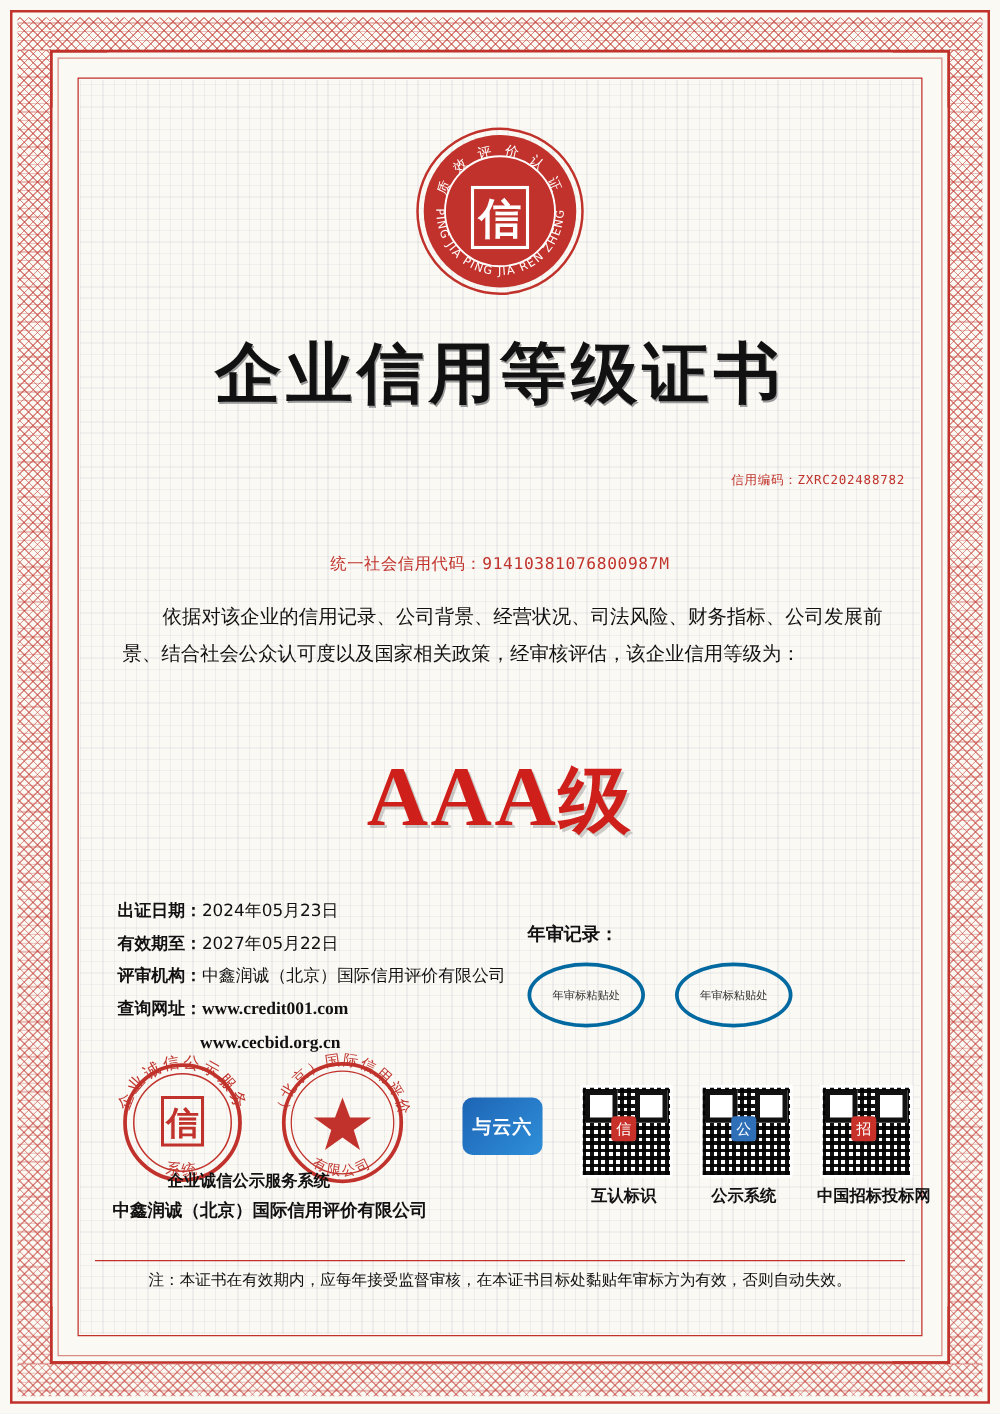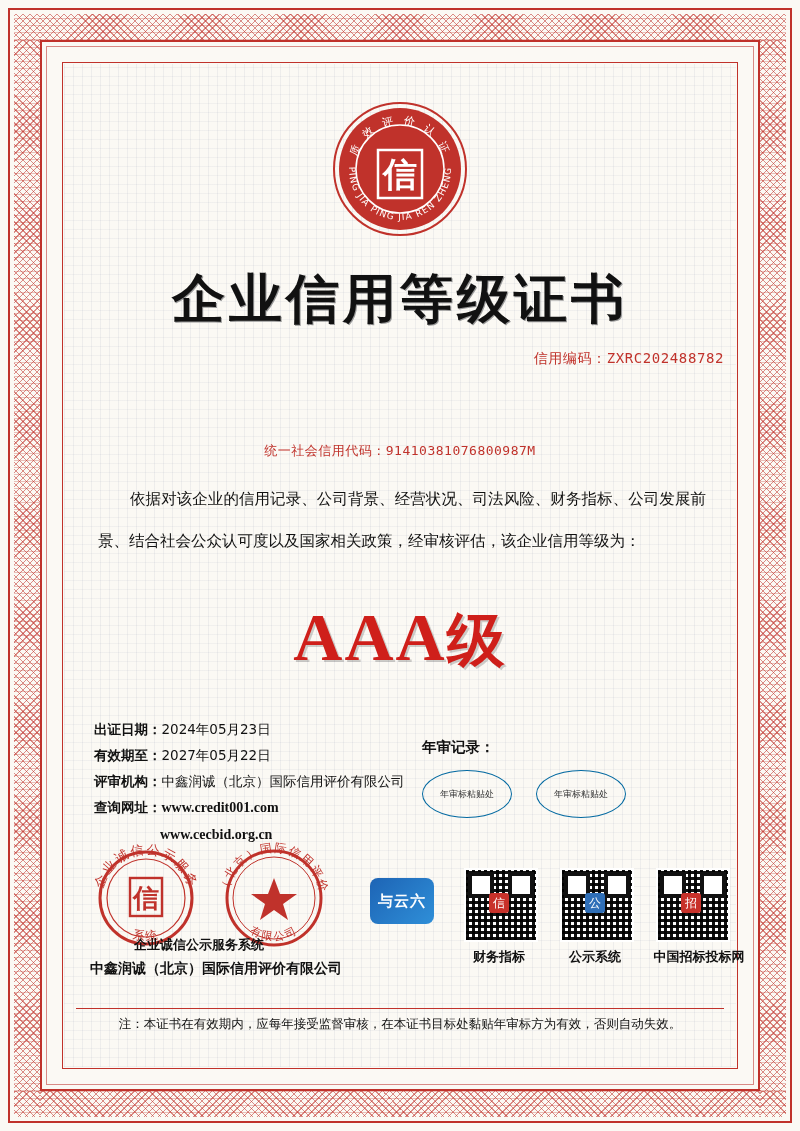--- a/index.html
+++ b/index.html
@@ -74,42 +74,42 @@
     font-family:"DejaVu Sans",sans-serif;
     font-weight:bold;font-size:53px;letter-spacing:4px;color:#111;
     text-shadow:1px 1px 0 #999;
   }
   .title-en{
     position:absolute;left:0;right:0;top:258px;text-align:center;
     font-family:"Liberation Serif",serif;
     font-size:20px;letter-spacing:4.5px;color:#1a1a1a;
   }
   .cert-no{
-    position:absolute;right:6px;top:280px;text-align:center;
-    font-size:14px;color:#c0322b;letter-spacing:.6px;
+    position:absolute;right:6px;top:307px;text-align:center;
+    font-size:10px;color:#c0322b;letter-spacing:.6px;
     font-family:"DejaVu Sans Mono",monospace;
   }
   .cert-no .lbl{font-family:"DejaVu Sans",sans-serif;}
 
   .company{
     position:absolute;left:0;right:0;top:334px;text-align:center;
     font-family:"DejaVu Sans",sans-serif;
     font-weight:bold;font-size:25px;color:#111;letter-spacing:1px;
   }
   .usci{
     position:absolute;left:0;right:0;top:372px;text-align:center;
     font-size:13px;color:#c0322b;letter-spacing:.5px;
     font-family:"DejaVu Sans",sans-serif;
   }
   .usci .mono{font-family:"DejaVu Sans Mono",monospace;text-align:right;}
 
   .paragraph{
     position:absolute;left:28px;right:24px;top:408px;
     font-family:"DejaVu Sans",sans-serif;
-    font-size:15.5px;line-height:42px;color:#111;text-align:justify;
+    font-size:15.5px;line-height:30px;color:#111;text-align:justify;
     text-indent:32px;
   }
 
   .grade{
     position:absolute;left:0;right:0;top:528px;text-align:center;
     color:#cf1f1a;
     font-family:"Liberation Serif",serif;
     font-weight:bold;font-size:68px;letter-spacing:2px;
     text-shadow:2px 2px 0 rgba(0,0,0,.18);
   }
@@ -126,21 +126,21 @@
   .info .url{font-family:"Liberation Serif",serif;font-weight:bold;font-size:14px;}
   .info .indent{padding-left:66px;}
 
   .annual{
     position:absolute;left:352px;top:668px;
     font-family:"DejaVu Sans",sans-serif;
     font-size:14.5px;font-weight:bold;color:#111;
   }
   .stamp-slots{position:absolute;left:352px;top:700px;display:flex;gap:24px;}
   .slot{
-    width:88px;height:46px;border:1px solid #0369a1;border-radius:50%;
+    width:88px;height:46px;border:3px solid #0369a1;border-radius:50%;
     display:flex;align-items:center;justify-content:center;
     font-family:Liberation Sans, sans-serif;font-size:9px;color:#333;
   }
 
   
   .bottom{
     position:absolute;left:12px;right:6px;top:770px;height:150px;
   }
   .seal{position:absolute;}
   .seal1{left:6px;top:0;}
@@ -331,21 +331,21 @@
 
       <div class="logo-yun">与云六</div>
 
       <div class="qr qr1"></div>
       <div class="qr-mid m1">信</div>
       <div class="qr qr2"></div>
       <div class="qr-mid m2">公</div>
       <div class="qr qr3"></div>
       <div class="qr-mid m3">招</div>
 
-      <div class="qr-label ql1">财务指标</div>
+      <div class="qr-label ql1">互认标识</div>
       <div class="qr-label ql2">公示系统</div>
       <div class="qr-label ql3">中国招标投标网</div>
     </div>
 
     <div class="note-rule"></div>
     <div class="note">注：本证书在有效期内，应每年接受监督审核，在本证书目标处黏贴年审标方为有效，否则自动失效。</div>
 
   </div>
 </div>
 

